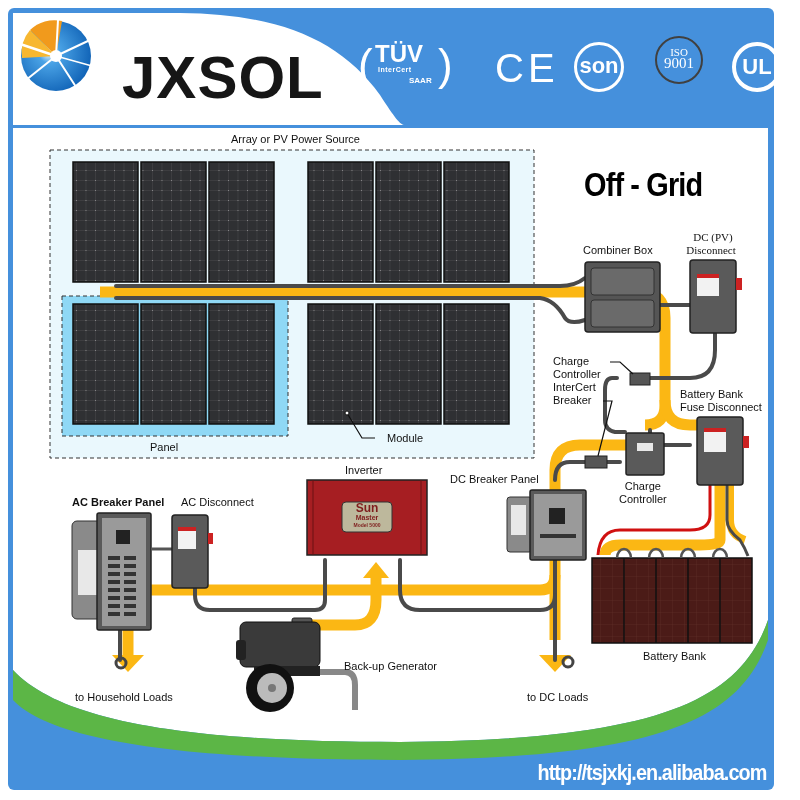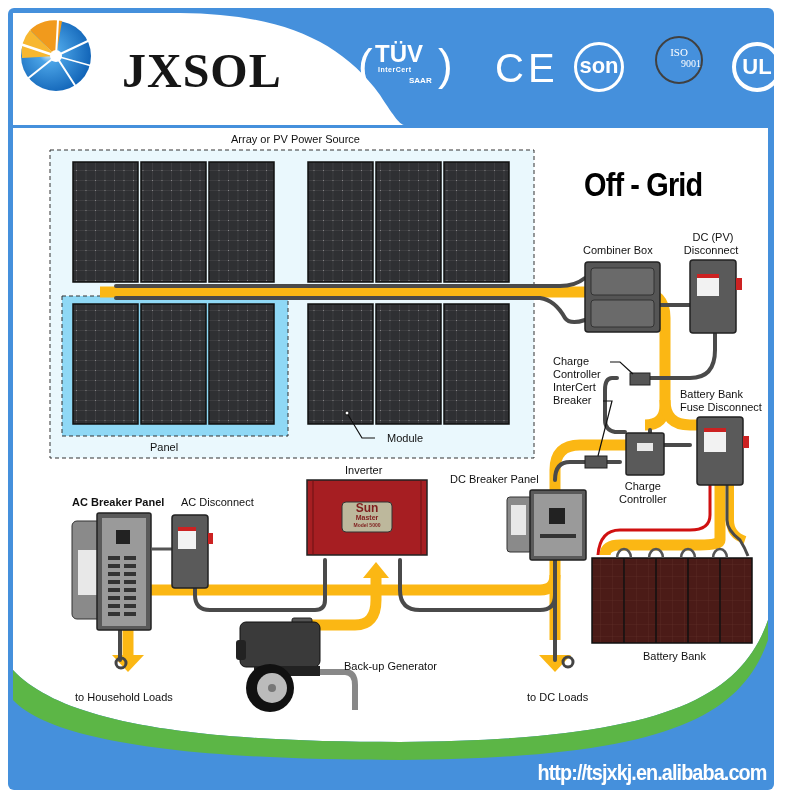--- a/index.html
+++ b/index.html
@@ -2,21 +2,21 @@
 <html><head>
 <meta charset="utf-8">
 <style>
   html,body{margin:0;padding:0;background:#fff;}
   body{width:800px;height:800px;position:relative;overflow:hidden;font-family:"Liberation Sans",sans-serif;}
   .frame{position:absolute;left:8px;top:8px;width:766px;height:782px;background:#4590dc;border-radius:6px;overflow:hidden;}
   .stage{position:absolute;left:0;top:0;width:800px;height:800px;}
   .lbl{position:absolute;font-size:11px;color:#111;white-space:nowrap;line-height:13px;}
   .abs{position:absolute;}
   .title-offgrid{position:absolute;left:584px;top:165px;font-family:"Liberation Sans",sans-serif;font-weight:bold;font-size:34px;color:#000;transform:scaleX(0.85);transform-origin:left top;letter-spacing:-1px;}
-  .brand{position:absolute;left:122px;top:43px;font-weight:bold;font-size:48px;color:#161616;letter-spacing:1px;font-family:Liberation Serif, serif;}
+  .brand{position:absolute;left:122px;top:43px;font-weight:bold;font-size:60px;color:#161616;letter-spacing:1px;font-family:Liberation Sans, sans-serif;}
   .url{position:absolute;right:34px;top:760px;color:#fff;font-weight:bold;font-size:22px;letter-spacing:-1px;font-family:"Liberation Sans",sans-serif;transform:scaleX(0.9);transform-origin:right top;}
   .cert{position:absolute;color:#fff;font-weight:bold;font-family:"Liberation Sans",sans-serif;}
 </style>
 </head>
 <body>
 
 <div class="frame"></div>
 
 <svg class="stage" width="800" height="800" viewBox="0 0 800 800" xmlns="http://www.w3.org/2000/svg">
   <defs>
@@ -232,34 +232,34 @@
   <div class="cert" style="left:378px;top:66px;font-size:7px;letter-spacing:0.5px;">InterCert</div>
   <div class="cert" style="left:385px;top:76px;font-size:8px;padding-left:24px;">SAAR</div>
   <div class="cert" style="left:358px;top:40px;font-size:44px;font-weight:normal;">(</div>
   <div class="cert" style="left:438px;top:40px;font-size:44px;font-weight:normal;">)</div>
   <div class="cert" style="left:495px;top:46px;font-size:40px;font-weight:normal;letter-spacing:4px;">CE</div>
   <div class="cert" style="left:574px;top:42px;width:50px;height:50px;border:3px solid #fff;border-radius:50%;box-sizing:border-box;text-align:center;line-height:42px;font-size:22px;">
     <span>son</span>
   </div>
   <div class="cert" style="left:655px;top:36px;width:48px;height:48px;border:2px solid #404040;border-radius:50%;box-sizing:border-box;text-align:center;font-family:'Liberation Serif',serif;font-weight:normal;">
     <div style="font-size:11px;margin-top:9px;line-height:11px;">ISO</div>
-    <div style="font-size:10px;line-height:11px;text-align:right;">9001</div>
+    <div style="font-size:15px;line-height:11px;">9001</div>
   </div>
   <div class="cert" style="left:732px;top:42px;width:50px;height:50px;border:4px solid #fff;border-radius:50%;box-sizing:border-box;text-align:center;line-height:42px;font-size:22px;">
     <span>UL</span>
   </div>
 </div>
 
 <div class="title-offgrid">Off - Grid</div>
 <div class="lbl" style="left:231px;top:133px;">Array or PV Power Source</div>
 <div class="lbl" style="left:150px;top:441px;">Panel</div>
 <div class="lbl" style="left:387px;top:432px;">Module</div>
 
 <div class="lbl" style="left:583px;top:244px;">Combiner Box</div>
-<div class="lbl" style="left:687px;top:231px;text-align:center;width:52px;">
+<div class="lbl" style="left:687px;top:231px;text-align:center;width:52px;font-family:Liberation Serif, serif;">
   <div>DC (PV)</div>
   <div style="margin-left:-4px;">Disconnect</div>
 </div>
 
 <div class="lbl" style="left:553px;top:355px;">
   <div>Charge</div>
   <div>Controller</div>
   <div>InterCert</div>
   <div>Breaker</div>
 </div>

